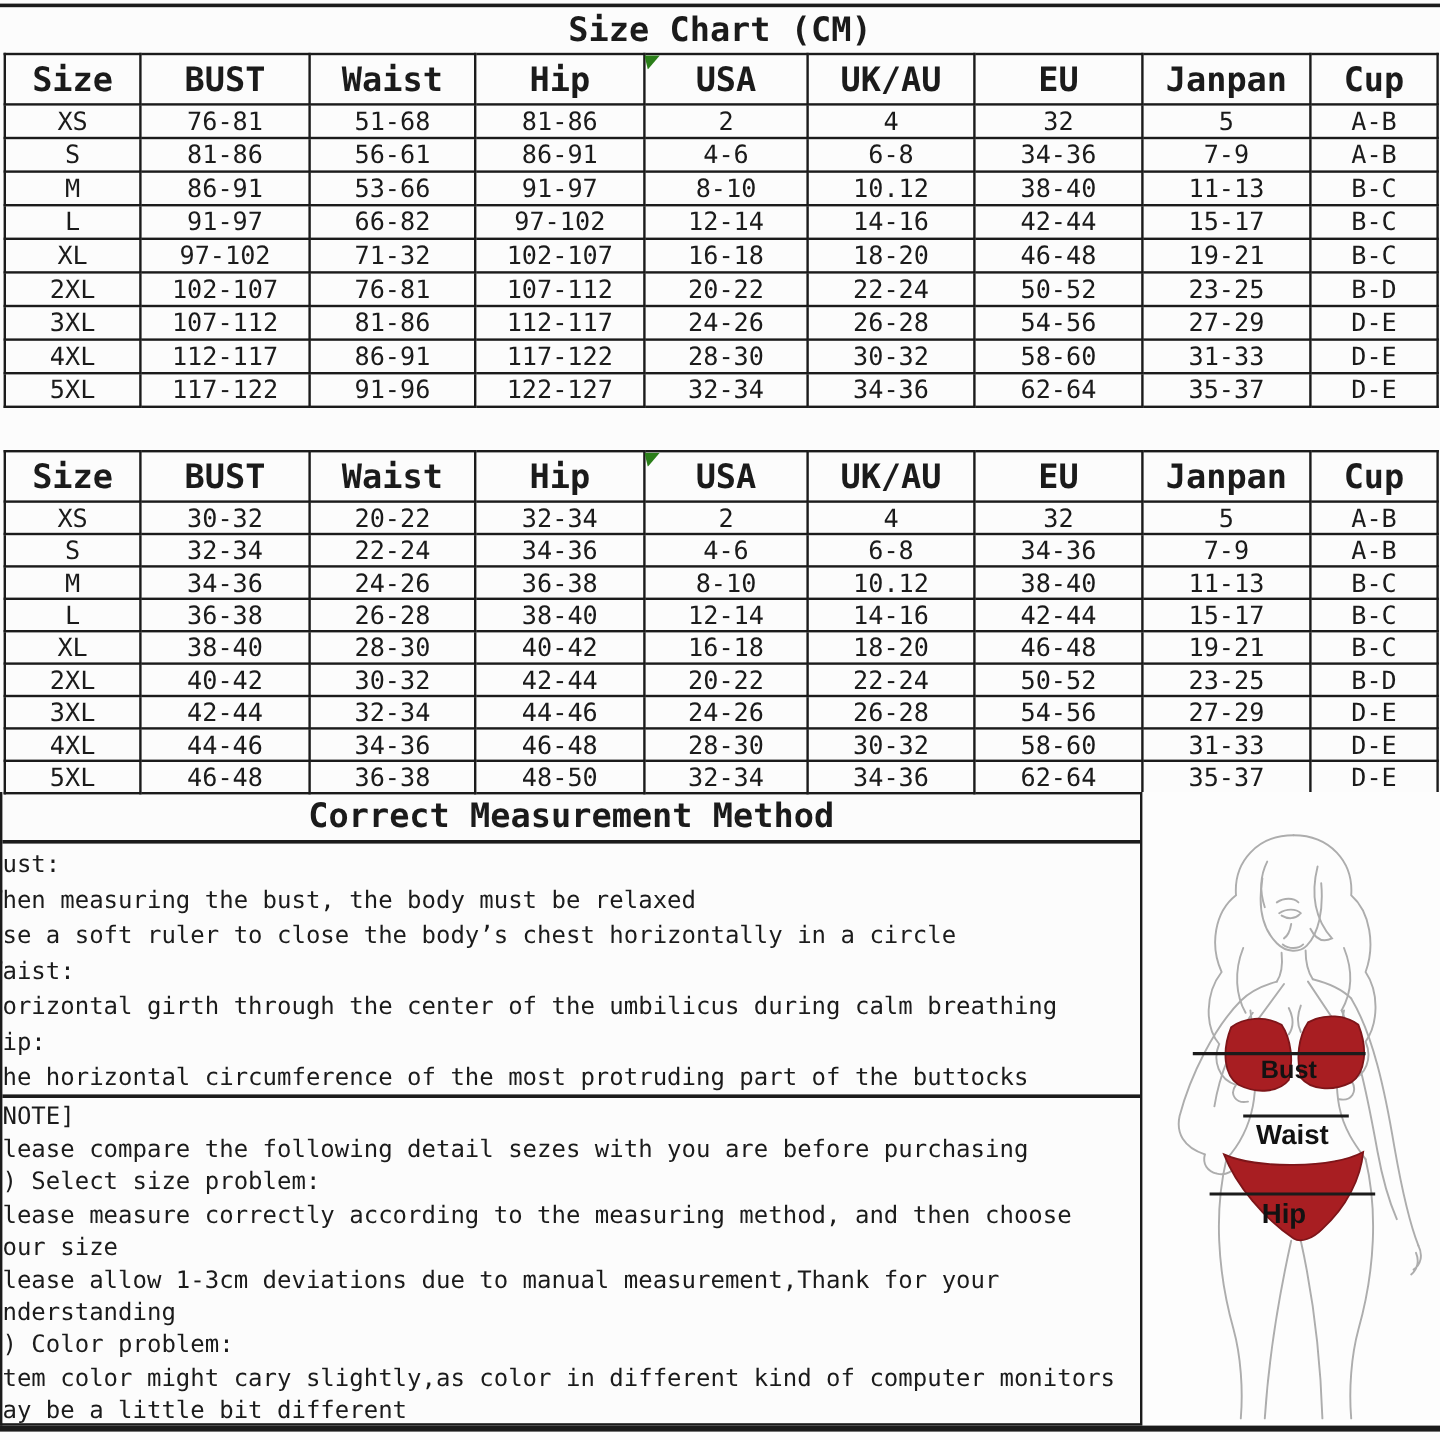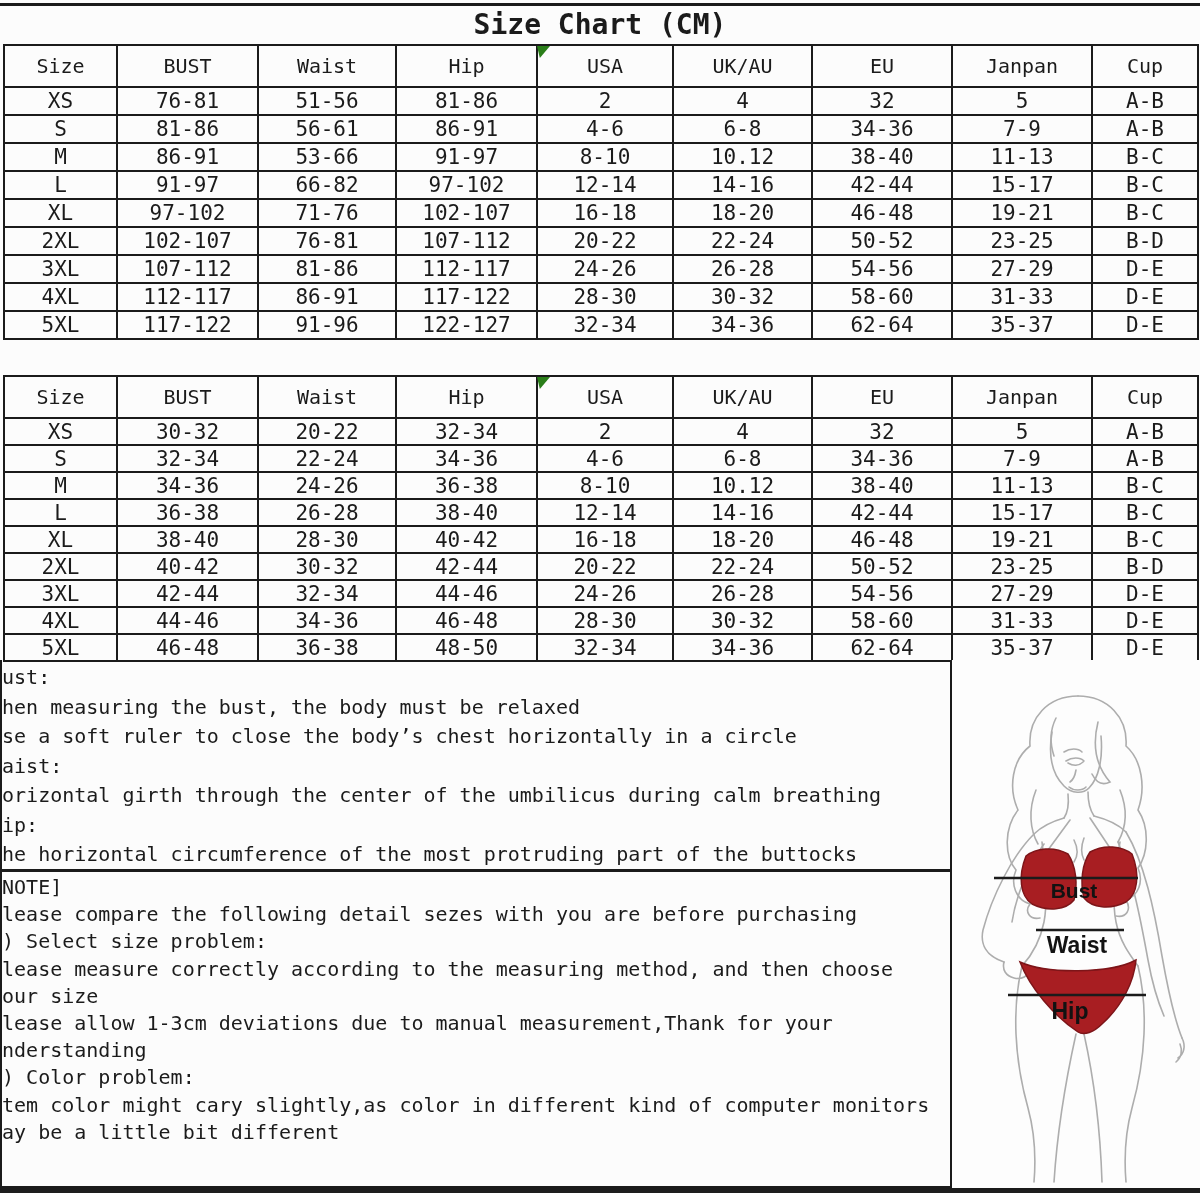--- a/index.html
+++ b/index.html
@@ -23,21 +23,21 @@
   table.size-table{
     position:absolute;left:3px;width:1194px;table-layout:fixed;
     border-collapse:collapse;background:transparent;
   }
   #cm-table{top:44px;}
   #inch-table{top:375px;}
   .size-table th,.size-table td{
     border:2px solid #1b1b1b;text-align:center;vertical-align:middle;
     padding:0;overflow:hidden;white-space:nowrap;
   }
-  .size-table th{height:40px;font-size:20px;font-weight:normal;}
+  .size-table th{height:40px;font-size:28px;font-weight:bold;}
   .size-table td{height:26px;font-size:21px;font-weight:normal;}
   table.tight td{height:25px;}
 
   .green-marker{
     position:absolute;width:13px;height:12px;background:#2a7e19;
     clip-path:polygon(0 0,100% 0,22% 100%);
   }
   .gm-cm{left:537px;top:46px;}
   .gm-inch{left:537px;top:377px;}
 
@@ -101,21 +101,21 @@
           <th>UK/AU</th>
           <th>EU</th>
           <th>Janpan</th>
           <th>Cup</th>
         </tr>
       </thead>
       <tbody>
         <tr>
           <td>XS</td>
           <td>76-81</td>
-          <td>51-56</td>
+          <td>51-68</td>
           <td>81-86</td>
           <td>2</td>
           <td>4</td>
           <td>32</td>
           <td>5</td>
           <td>A-B</td>
         </tr>
         <tr>
           <td>S</td>
           <td>81-86</td>
@@ -145,21 +145,21 @@
           <td>97-102</td>
           <td>12-14</td>
           <td>14-16</td>
           <td>42-44</td>
           <td>15-17</td>
           <td>B-C</td>
         </tr>
         <tr>
           <td>XL</td>
           <td>97-102</td>
-          <td>71-76</td>
+          <td>71-32</td>
           <td>102-107</td>
           <td>16-18</td>
           <td>18-20</td>
           <td>46-48</td>
           <td>19-21</td>
           <td>B-C</td>
         </tr>
         <tr>
           <td>2XL</td>
           <td>102-107</td>
@@ -332,20 +332,21 @@
           <td>34-36</td>
           <td>62-64</td>
           <td>35-37</td>
           <td>D-E</td>
         </tr>
       </tbody>
     </table>
   <div class="green-marker gm-inch"></div>
 
   <div class="measure-section">
+    <div class="m-title">Correct Measurement Method</div>
     <div class="m-body">
         <div class="tline">Bust:</div>
         <div class="tline">When measuring the bust, the body must be relaxed</div>
         <div class="tline">Use a soft ruler to close the body’s chest horizontally in a circle</div>
         <div class="tline">Waist:</div>
         <div class="tline">Horizontal girth through the center of the umbilicus during calm breathing</div>
         <div class="tline">Hip:</div>
         <div class="tline">The horizontal circumference of the most protruding part of the buttocks</div>
       </div>
     <div class="m-divider"></div>

